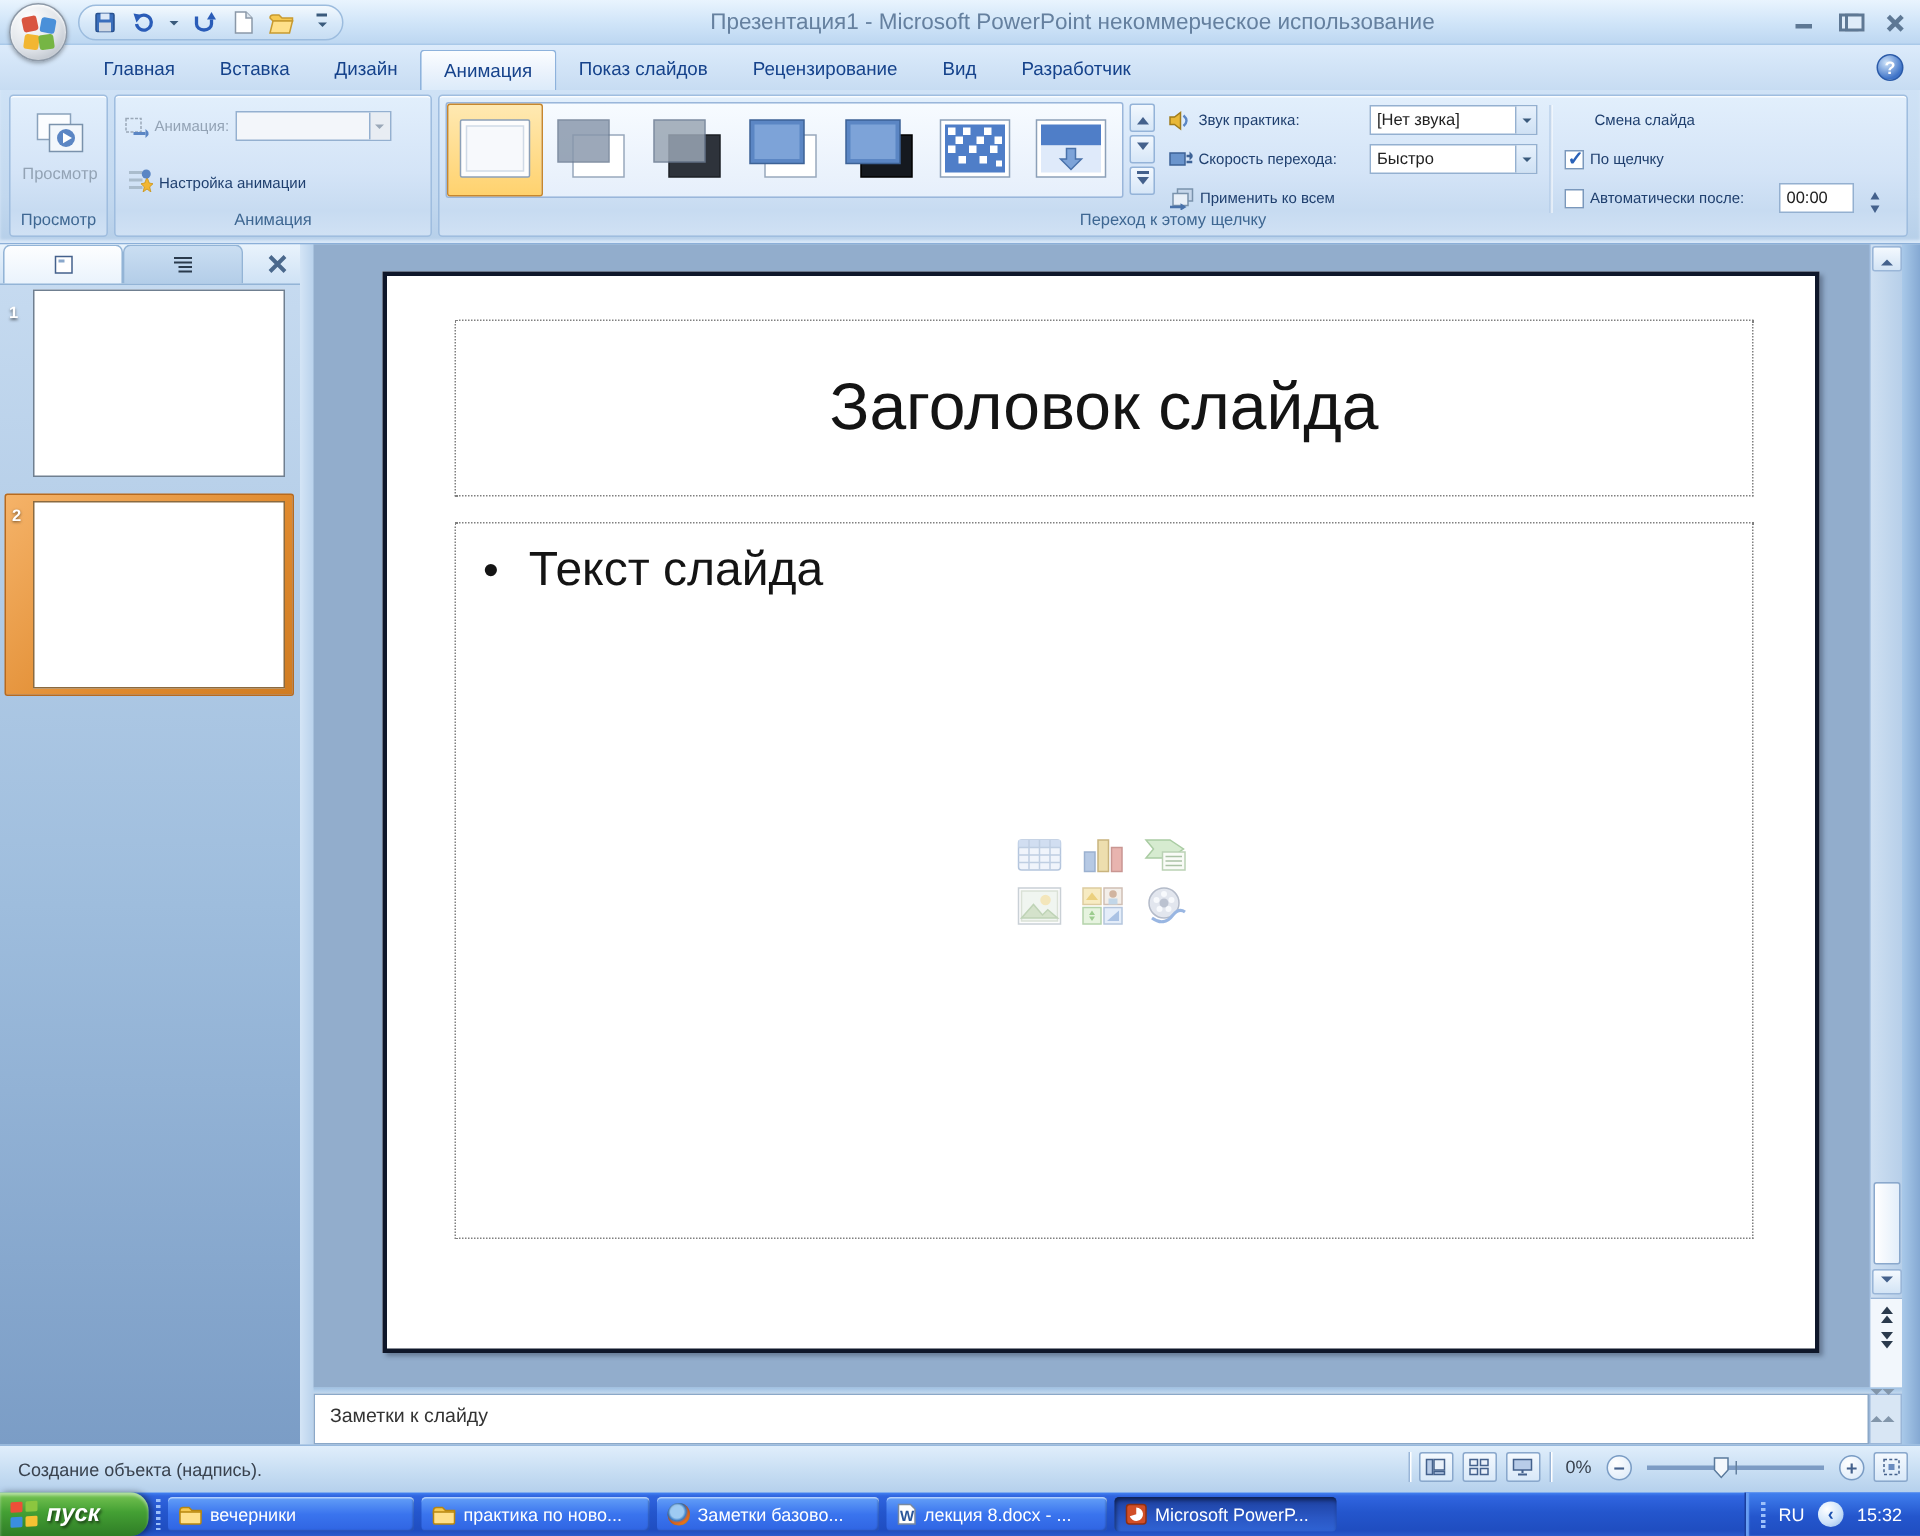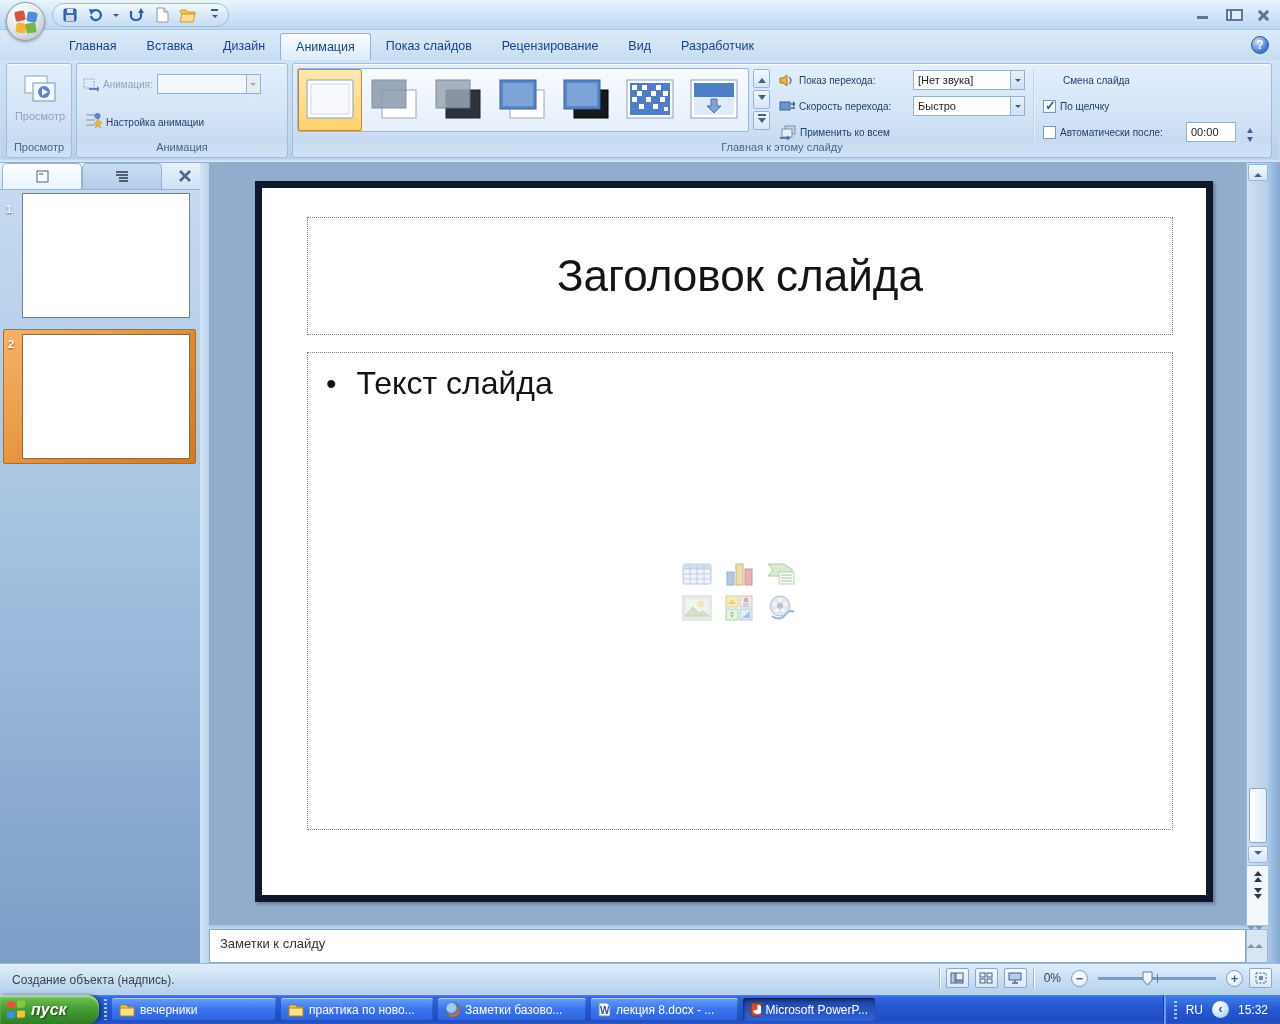--- a/index.html
+++ b/index.html
@@ -115,21 +115,21 @@
   .sel-wrap { position:absolute; left:3px; top:0; width:193px; height:135px; border-radius:2px;
     background:linear-gradient(135deg,#f5b369,#e08a2e 60%,#d07c22); border:1px solid #b86a1e; }
   .sel-wrap .thumb { left:18px; top:4px; width:168px; height:125px; border:1px solid #8a6a40; }
   .sel-wrap .thumb-num { left:4px; top:8px; }
 
   
   .splitter-v { position:absolute; left:200px; top:163px; width:9px; height:800px;
     background:linear-gradient(90deg,#d4e5f6,#b9d2ec); }
   .canvas { position:absolute; left:209px; top:163px; width:1037px; height:762px; background:#92adcc; }
   .slide { position:absolute; left:46px; top:18px; width:958px; height:721px; background:#fff;
-    border:7px solid #0f172a; box-shadow:2px 2px 3px rgba(20,30,50,.35); }
+    border:3px solid #0f172a; box-shadow:2px 2px 3px rgba(20,30,50,.35); }
   .ph { position:absolute; border:1px dotted #808080; }
   .ph-title { left:45px; top:29px; width:866px; height:118px; display:flex; align-items:center; justify-content:center; }
   .ph-title .t { font-size:44px; color:#141414; }
   .ph-body { left:45px; top:164px; width:866px; height:478px; }
   .bullet-line { position:absolute; left:18px; top:12px; display:flex; align-items:baseline; gap:20px; }
   .bullet-line .b { font-size:30px; color:#141414; }
   .bullet-line .t { font-size:32px; color:#141414; }
   .content-icons { position:absolute; left:50%; top:50%; transform:translate(-50%,-50%);
     display:grid; grid-template-columns:repeat(3,32px); gap:8px 10px; opacity:.85; }
 
@@ -240,20 +240,21 @@
       <svg width="18" height="15">
           <path d="M1 4 q0-2 2-2 h4 l2 2 h7 v2 H3z" fill="#f6c952" stroke="#c89a30"></path>
           <path d="M3 6 h13 l-2 8 H1z" fill="#ffe08a" stroke="#c89a30"></path>
         </svg>
     </span>
     <span class="qat-more">
         <b></b>
         <span class="caret-down"></span>
       </span>
   </div>
+  <div class="title-text">Презентация1 - Microsoft PowerPoint некоммерческое использование</div>
   <div class="win-controls">
     <div class="wc wc-min"></div>
     <div class="wc wc-restore"></div>
     <div class="wc wc-close"></div>
   </div>
 </div>
 
 <div class="office-btn">
   <div class="office-logo">
       <i class="o1"></i>
@@ -396,21 +397,21 @@
           <span class="more-bar"></span>
           <span class="tri-down" style="margin:0;"></span>
         </div>
     </div>
 
     <div class="ribrow" style="left:486px; top:6px;">
       <svg width="16" height="15">
         <path d="M1 5 h3 l4 -3 v11 l-4 -3 H1z" fill="#e8b838" stroke="#a07c1c"></path>
         <path d="M10 4 q4 3.5 0 7" fill="none" stroke="#5b86c4" stroke-width="1.6"></path>
       </svg>
-      <span class="riblabel">Показ перехода:</span>
+      <span class="riblabel">Звук практика:</span>
     </div>
     <div class="combo" style="position:absolute; left:620px; top:6px; width:112px;">
       <span class="cval">[Нет звука]</span>
       <span class="cbtn">
           <span class="caret-down"></span>
         </span>
     </div>
 
     <div class="ribrow" style="left:486px; top:32px;">
       <svg width="16" height="15">
@@ -451,21 +452,21 @@
       <span class="riblabel">Автоматически после:</span>
     </div>
     <div class="spin" style="position:absolute; left:893px; top:58px;">
       <span>00:00</span>
     </div>
     <div class="spin-arrows" style="position:absolute; left:950px; top:61px;">
       <span class="tri-up"></span>
       <span class="tri-down"></span>
     </div>
 
-    <div class="group-label">Главная к этому слайду</div>
+    <div class="group-label">Переход к этому щелчку</div>
   </div>
 </div>
 
 <div class="left-pane">
   <div class="pane-tabs">
     <div class="ptab active">
       <svg width="13" height="13">
         <rect x="1" y="1" width="11" height="11" fill="#fff" stroke="#44618c"></rect>
           <rect x="3" y="3" width="4" height="2" fill="#8aa8cc"></rect>
       </svg>
@@ -674,21 +675,21 @@
       <span style="width:15px;height:15px;border-radius:50%;background:radial-gradient(circle at 42% 38%, #9ecbf2 0 34%, #3a7cc4 48%, #e8641a 60%, #f59a28 78%, #e8641a 100%);box-shadow:inset 0 0 2px rgba(0,0,0,.4);"></span>
       <span>Заметки базово...</span>
     </div>
     <div class="tbtn" style="width:147px;">
       <svg width="13" height="15">
           <path d="M1 1 h8 l3 3 v10 H1z" fill="#fff" stroke="#7a8aa0"></path>
           <text x="2" y="12" font-size="10" font-weight="bold" fill="#2b579a" font-family="Liberation Sans, sans-serif">W</text>
         </svg>
       <span>лекция 8.docx - ...</span>
     </div>
-    <div class="tbtn active" style="width:132px;">
+    <div class="tbtn active" style="width:148px;">
       <svg width="15" height="15">
           <rect x="1" y="1" width="13" height="13" rx="2" fill="#d14f28" stroke="#8e2f12"></rect>
           <path d="M7.5 7.5 V3 a4.5 4.5 0 1 1 -4.3 5.8z" fill="#fff"></path>
         </svg>
       <span>Microsoft PowerP...</span>
     </div>
   </div>
   <div class="tray">
     <span class="tray-dots"></span>
     <span class="tray-text">RU</span>

